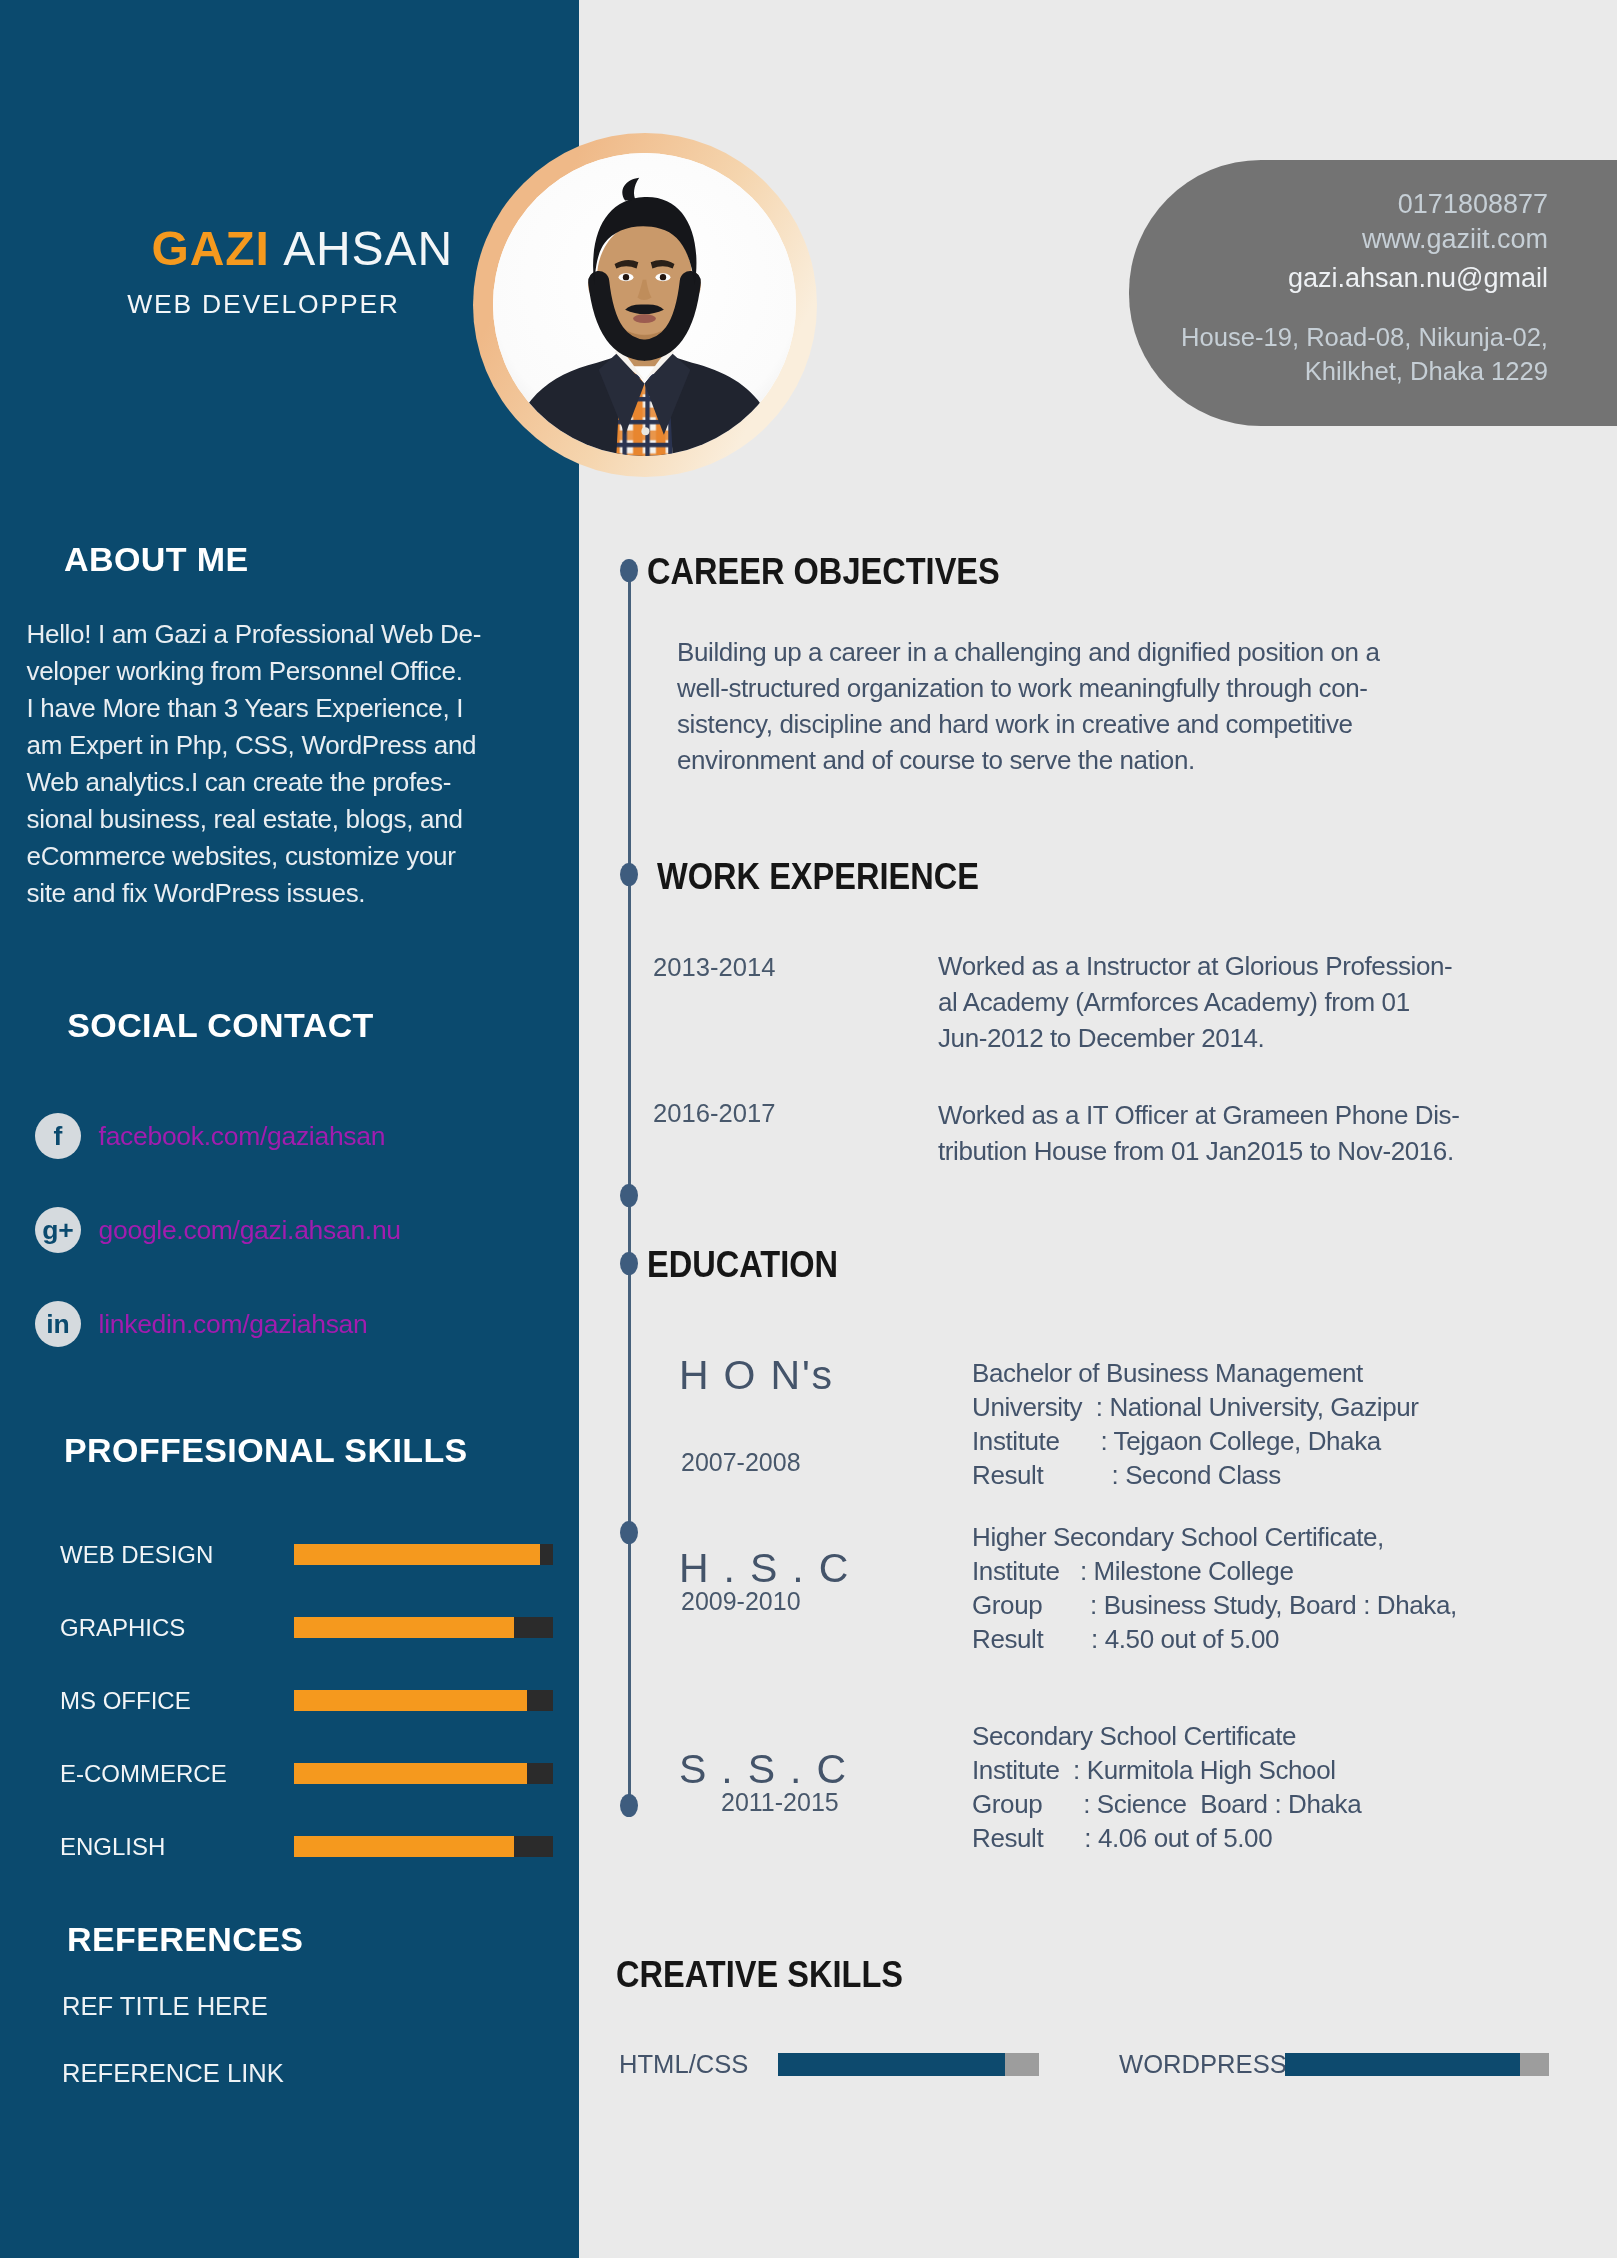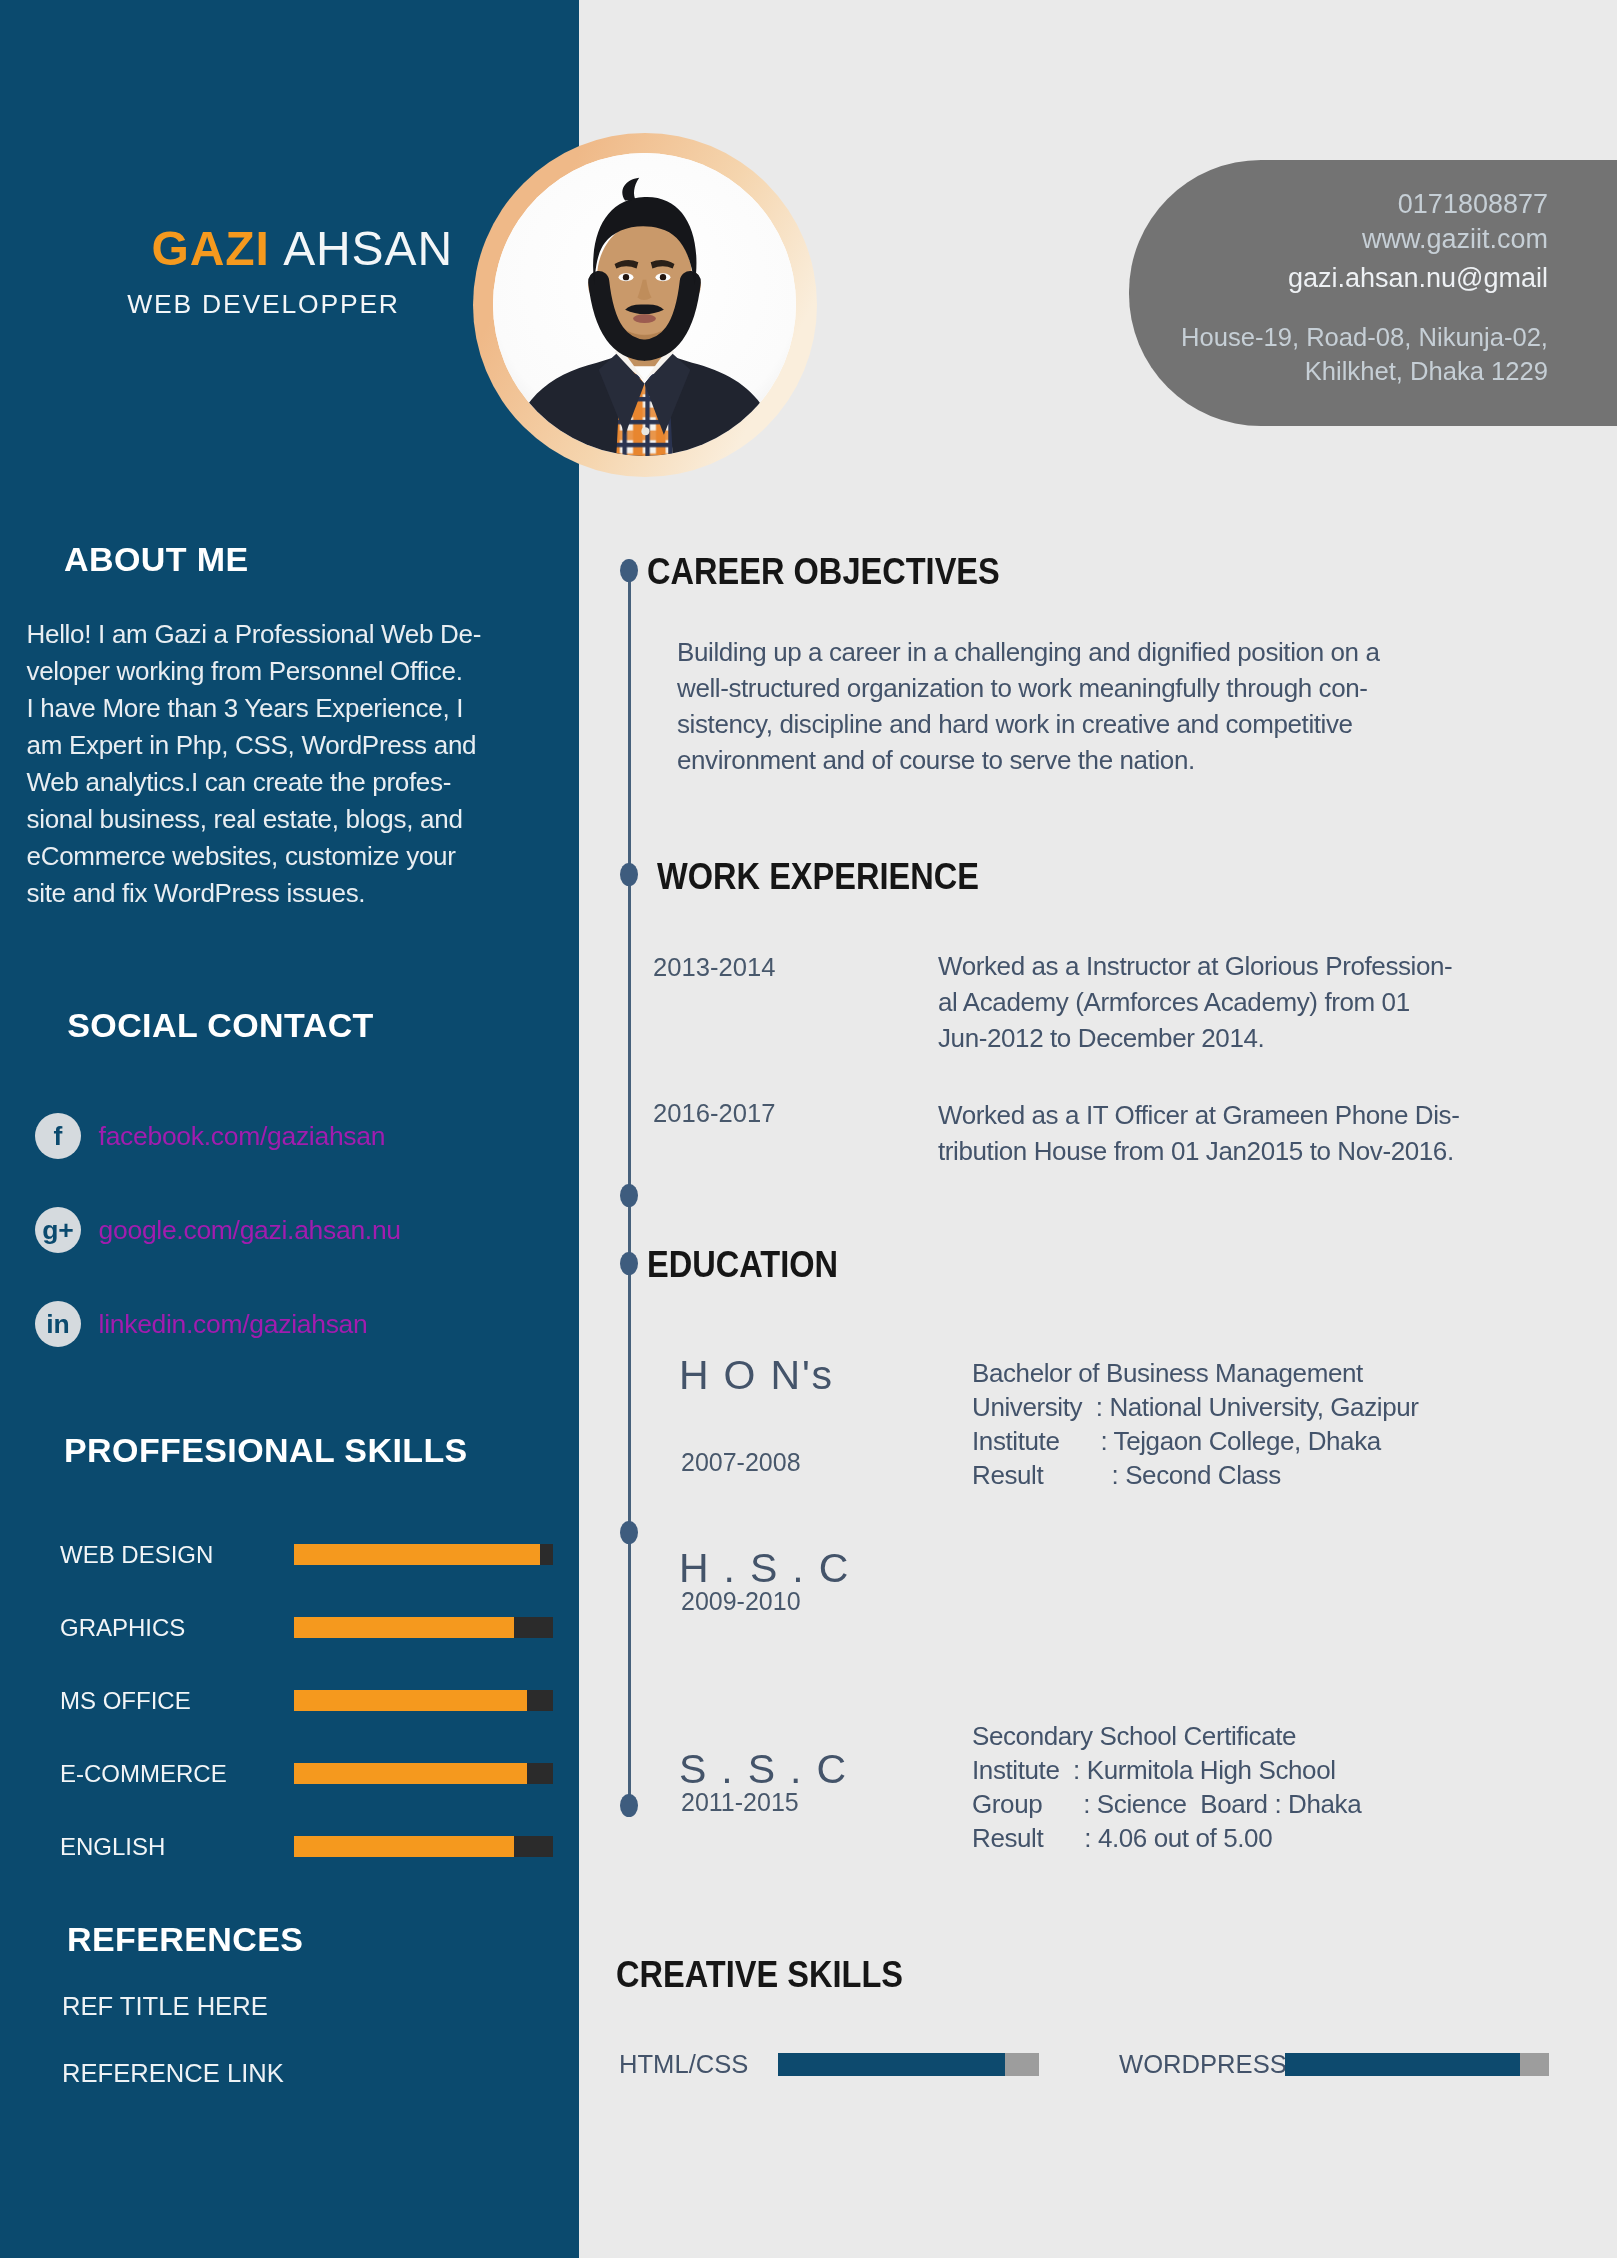--- a/index.html
+++ b/index.html
@@ -74,21 +74,21 @@
   .we-date{font-size:25.6px;color:#48586c;}
   .we1-date{left:653px;top:953px;} .we2-date{left:653px;top:1099px;}
   .we-desc{width:600px;}
   .we1-desc{left:938px;top:948px;} .we2-desc{left:938px;top:1097px;}
 
   .edu-degree{font-size:41px;color:#44546a;letter-spacing:1.8px;white-space:nowrap;}
   .edu-period{font-size:25px;color:#48586c;}
   .edu-details{width:565px;font-size:26px;line-height:34px;letter-spacing:-0.4px;white-space:pre-wrap;}
   .e1-degree{left:679px;top:1352px;} .e1-period{left:681px;top:1409px;margin-top:39px;} .e1-details{left:972px;top:1356px;}
   .e2-degree{left:679px;top:1545px;} .e2-period{left:681px;top:1587px;} .e2-details{left:972px;top:1520px;}
-  .e3-degree{left:679px;top:1746px;} .e3-period{left:681px;top:1788px;} .e3-details{left:972px;top:1719px;}
+  .e3-degree{left:679px;top:1746px;} .e3-period{left:721px;top:1788px;} .e3-details{left:972px;top:1719px;}
 
   .cs-label{font-size:25.6px;line-height:23px;color:#43536a;}
   .cs1-label{left:619px;top:2053px;} .cs2-label{left:1119px;top:2053px;}
   .cs-bar{height:23px;background:#9d9d9d;top:2053px;}
   .cs1-bar{left:778px;width:261px;} .cs2-bar{left:1285px;width:264px;}
   .cs-fill{height:100%;background:#0d4a6e;}
 </style>
 </head>
 <body>
 
@@ -249,20 +249,24 @@
 
   <div class="abs edu-degree e1-degree">H O N's</div>
   <div class="abs edu-period e1-period">2007-2008</div>
   <div class="abs slate edu-details e1-details">Bachelor of Business Management
 University  : National University, Gazipur
 Institute      : Tejgaon College, Dhaka
 Result          : Second Class</div>
 
   <div class="abs edu-degree e2-degree">H . S . C</div>
   <div class="abs edu-period e2-period">2009-2010</div>
+  <div class="abs slate edu-details e2-details">Higher Secondary School Certificate,
+Institute   : Milestone College
+Group       : Business Study, Board : Dhaka,
+Result       : 4.50 out of 5.00</div>
 
   <div class="abs edu-degree e3-degree">S . S . C</div>
   <div class="abs edu-period e3-period">2011-2015</div>
   <div class="abs slate edu-details e3-details">Secondary School Certificate
 Institute  : Kurmitola High School
 Group      : Science  Board : Dhaka
 Result      : 4.06 out of 5.00</div>
 
   <div class="abs main-h h-creative">CREATIVE SKILLS</div>
   <div class="abs cs-label cs1-label">HTML/CSS</div>

